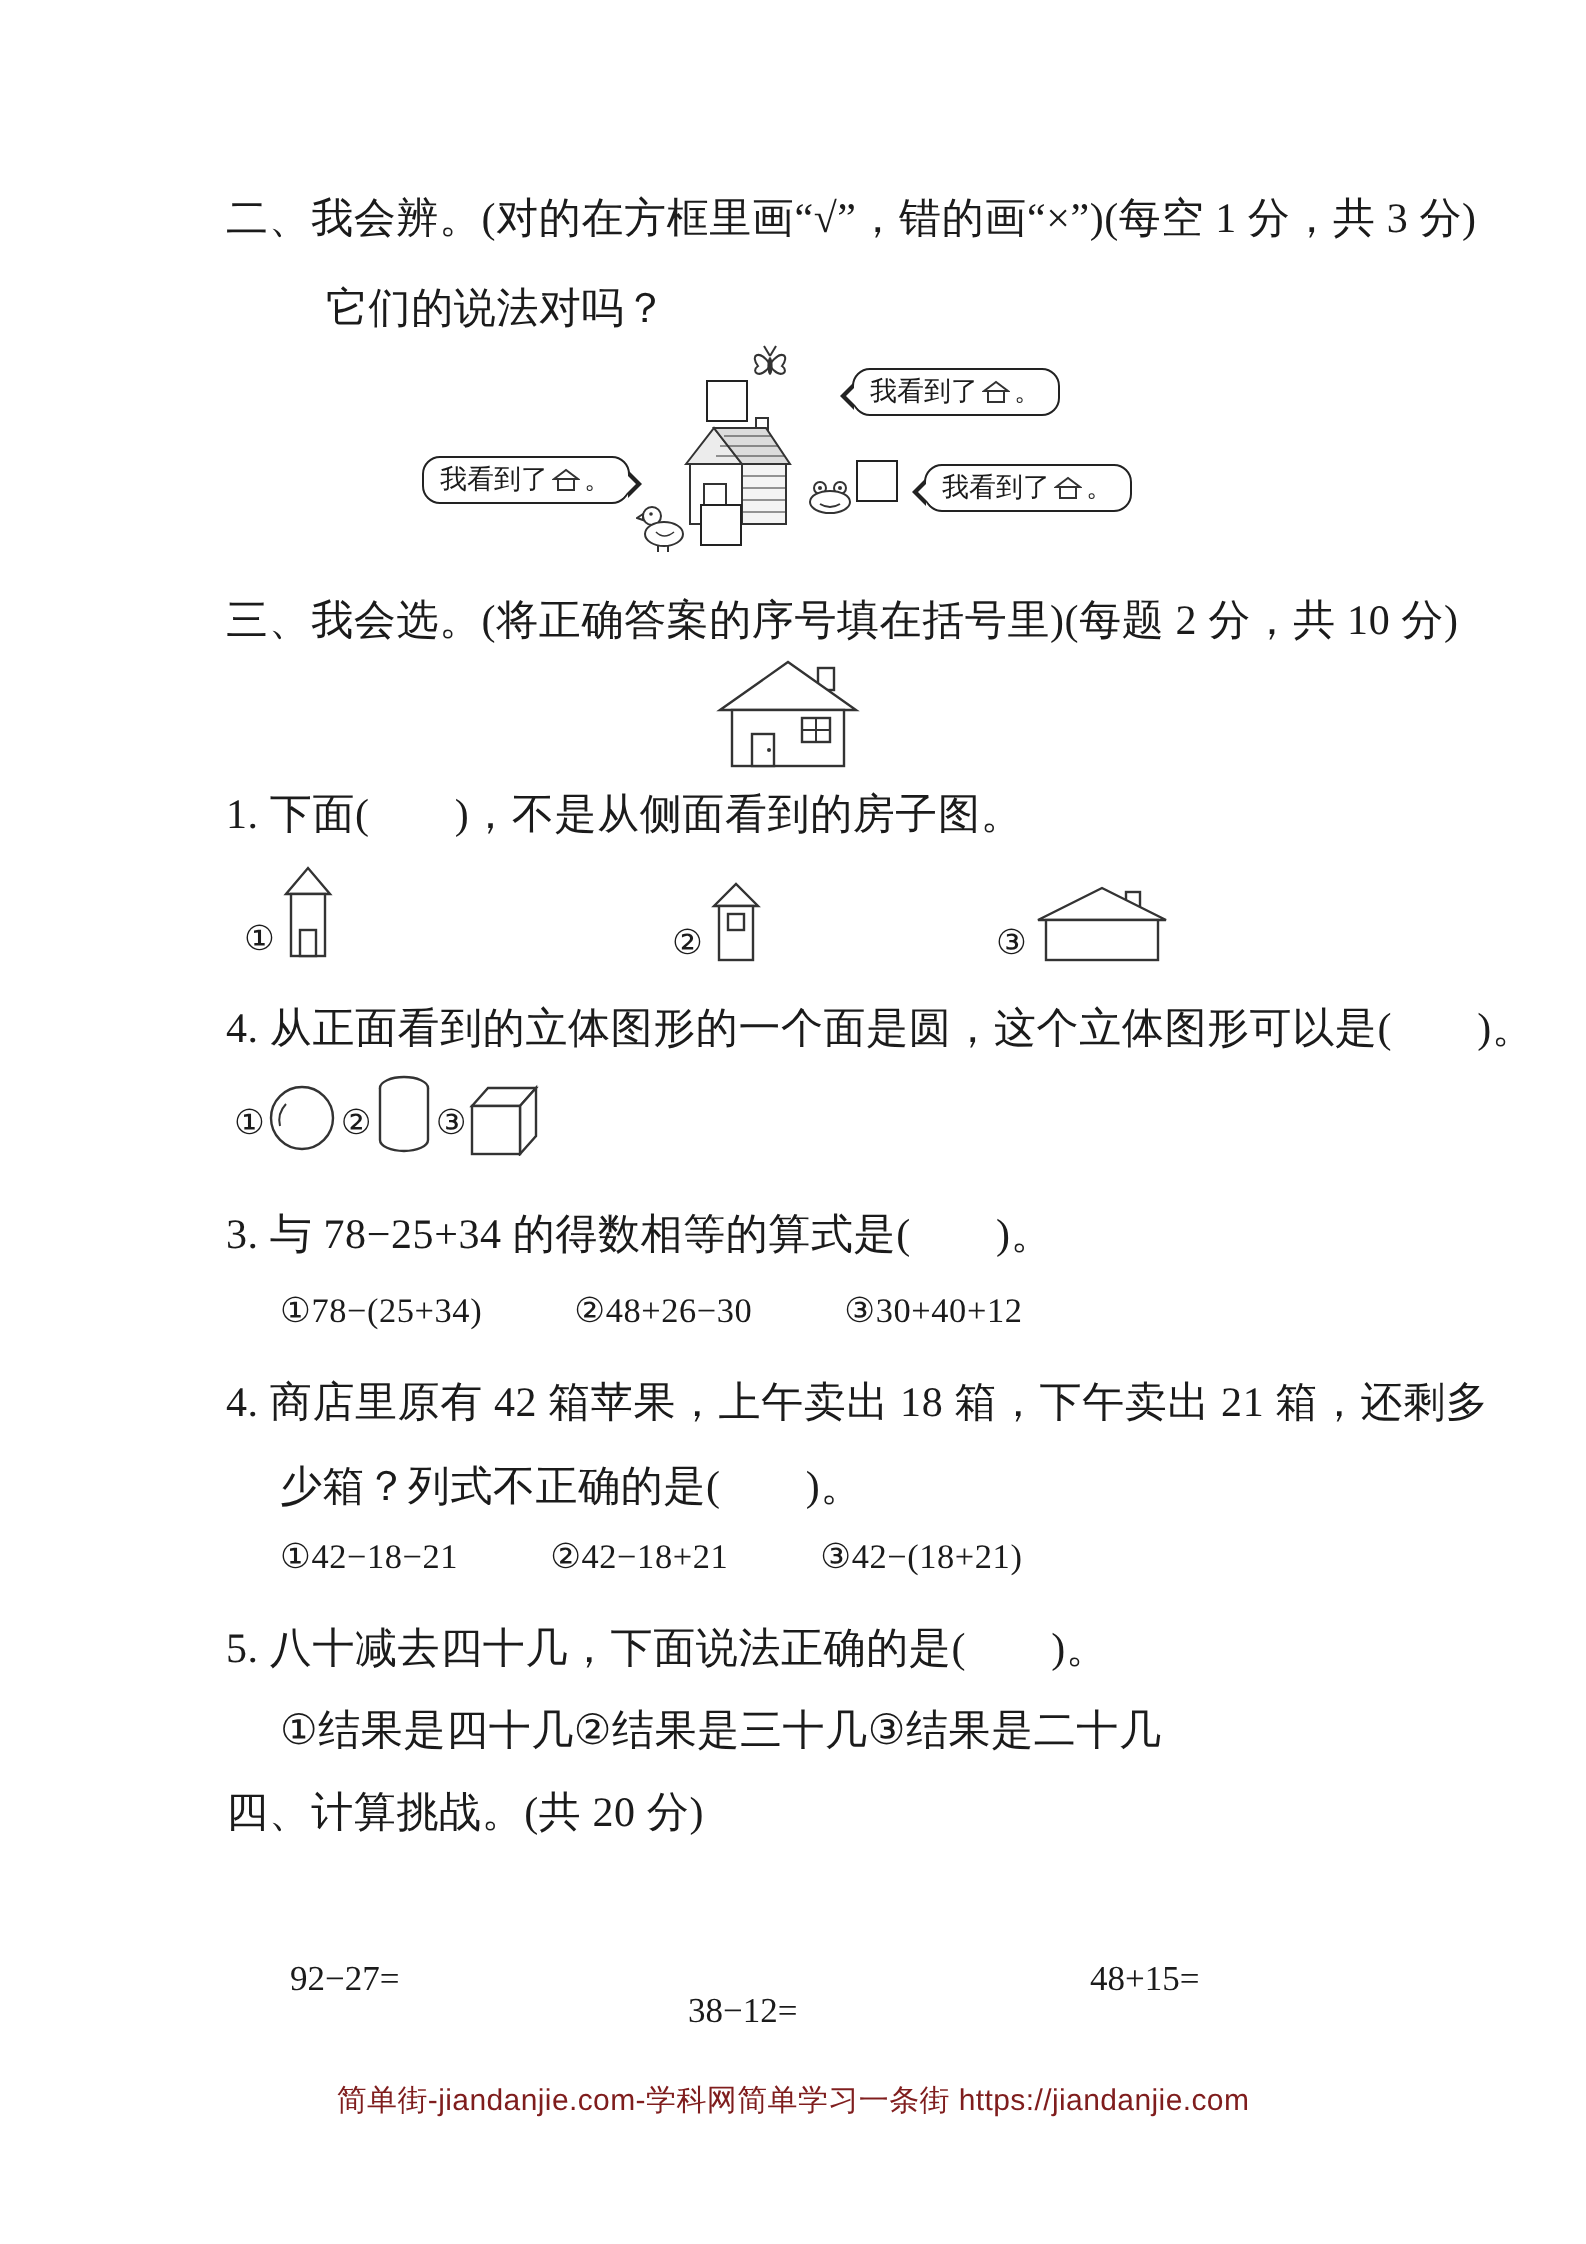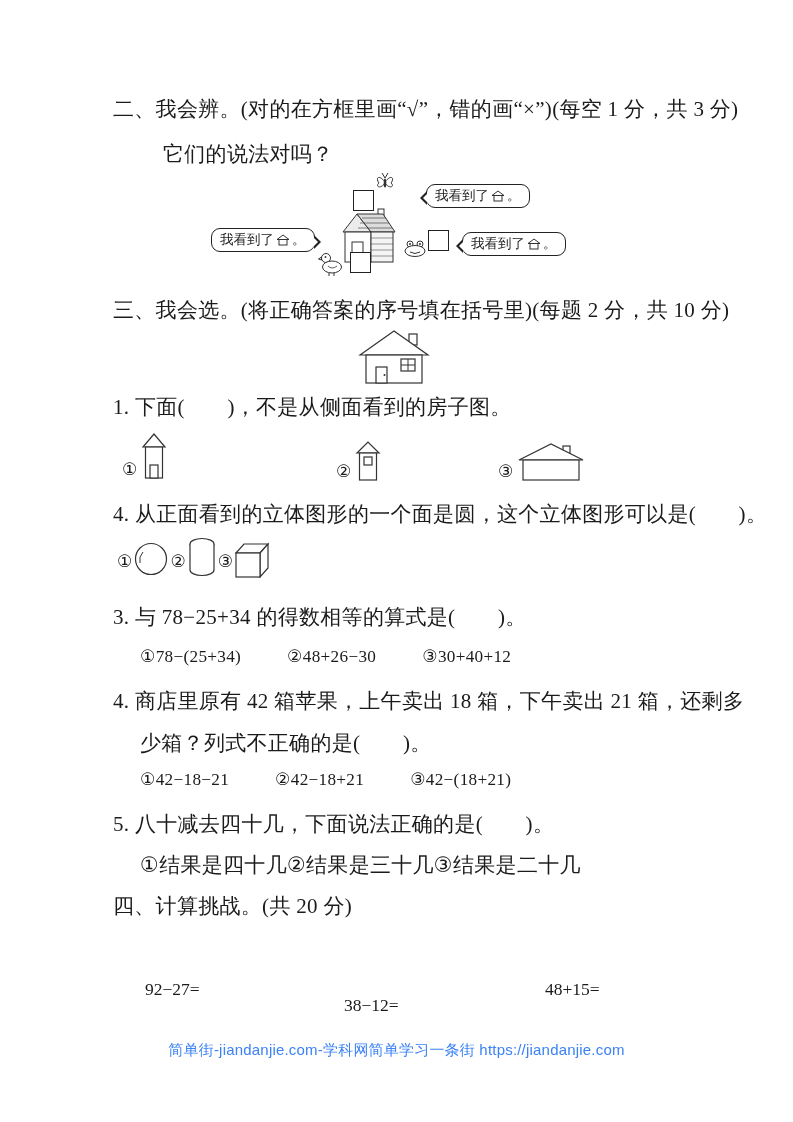--- a/index.html
+++ b/index.html
@@ -24,21 +24,21 @@
   .tail-right::after  { right:-11.4px; top:6px; border-left-color:#fff; }
   .sprite { position:absolute; line-height:0; }
   .cottage { z-index:1; }
   .opt { position:absolute; display:flex; align-items:flex-end; gap:4px; font-size:17.2px; line-height:1; }
   .opt .circ { margin-bottom:2px; }
   .shape-row { position:absolute; display:flex; align-items:flex-end; font-size:17.2px; line-height:1; }
   .shape-row .circ { margin-bottom:8px; }
   .opts-row { position:absolute; display:flex; gap:46px; font-size:17.2px; white-space:nowrap; letter-spacing:0.3px; }
   .calc { position:absolute; font-size:17.5px; white-space:nowrap; }
   .footer { position:absolute; top:1041px; left:0; width:793px; text-align:center;
-            font-size:15px; color:#3b82f6; letter-spacing:0.2px;
+            font-size:15px; color:#7f1d1d; letter-spacing:0.2px;
             font-family:"Liberation Sans","DejaVu Sans",sans-serif; }
   svg { display:block; }
 </style>
 </head>
 <body>
 
 <div class="page">
 
   <div class="t" style="top:95px;">二、我会辨。(对的在方框里画“√”，错的画“×”)(每空 1 分，共 3 分)</div>
   <div class="t" style="top:140px; left:163px;">它们的说法对吗？</div>

